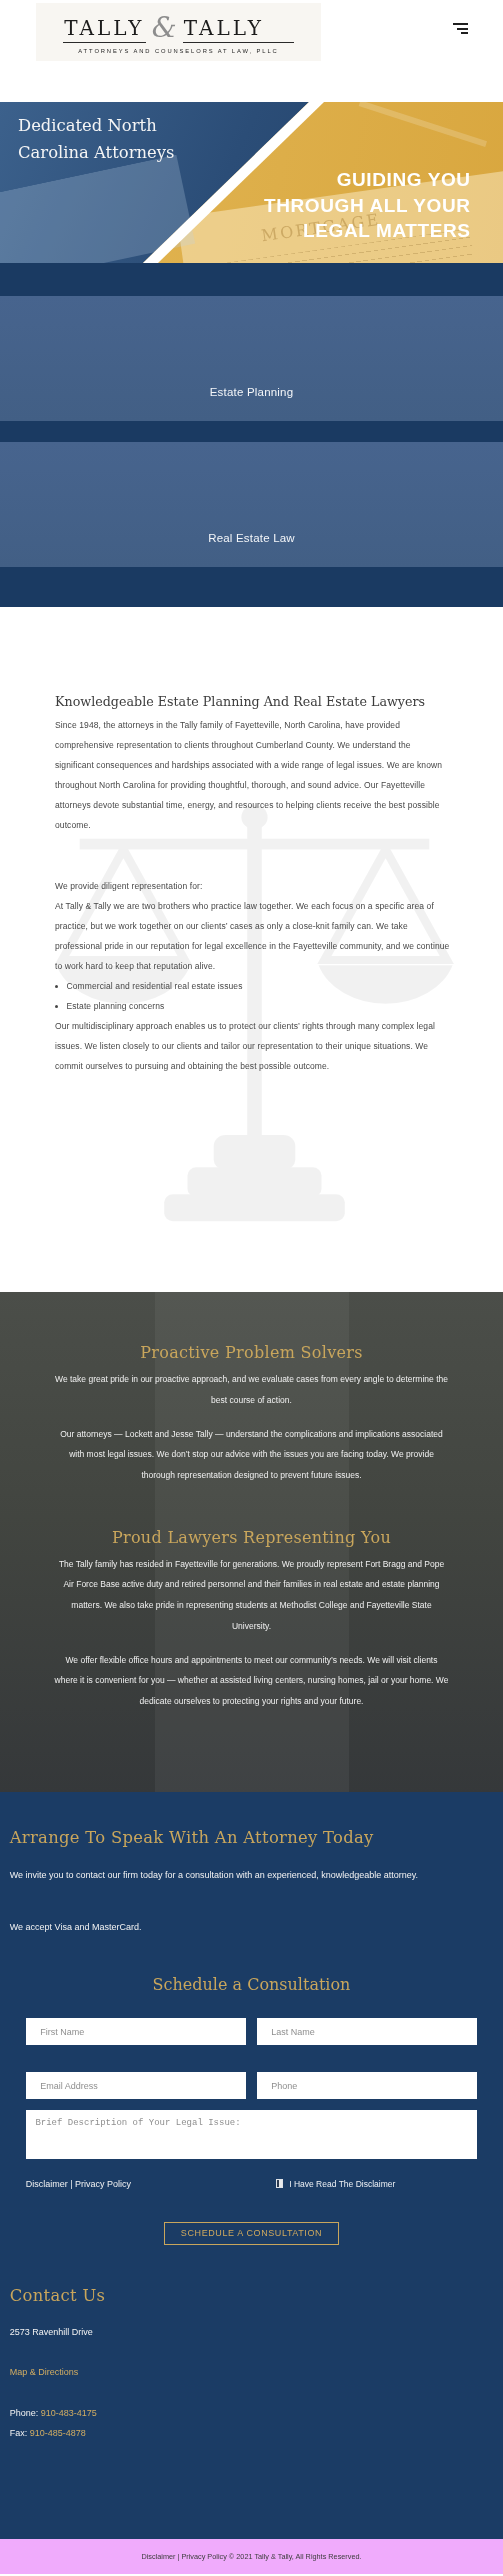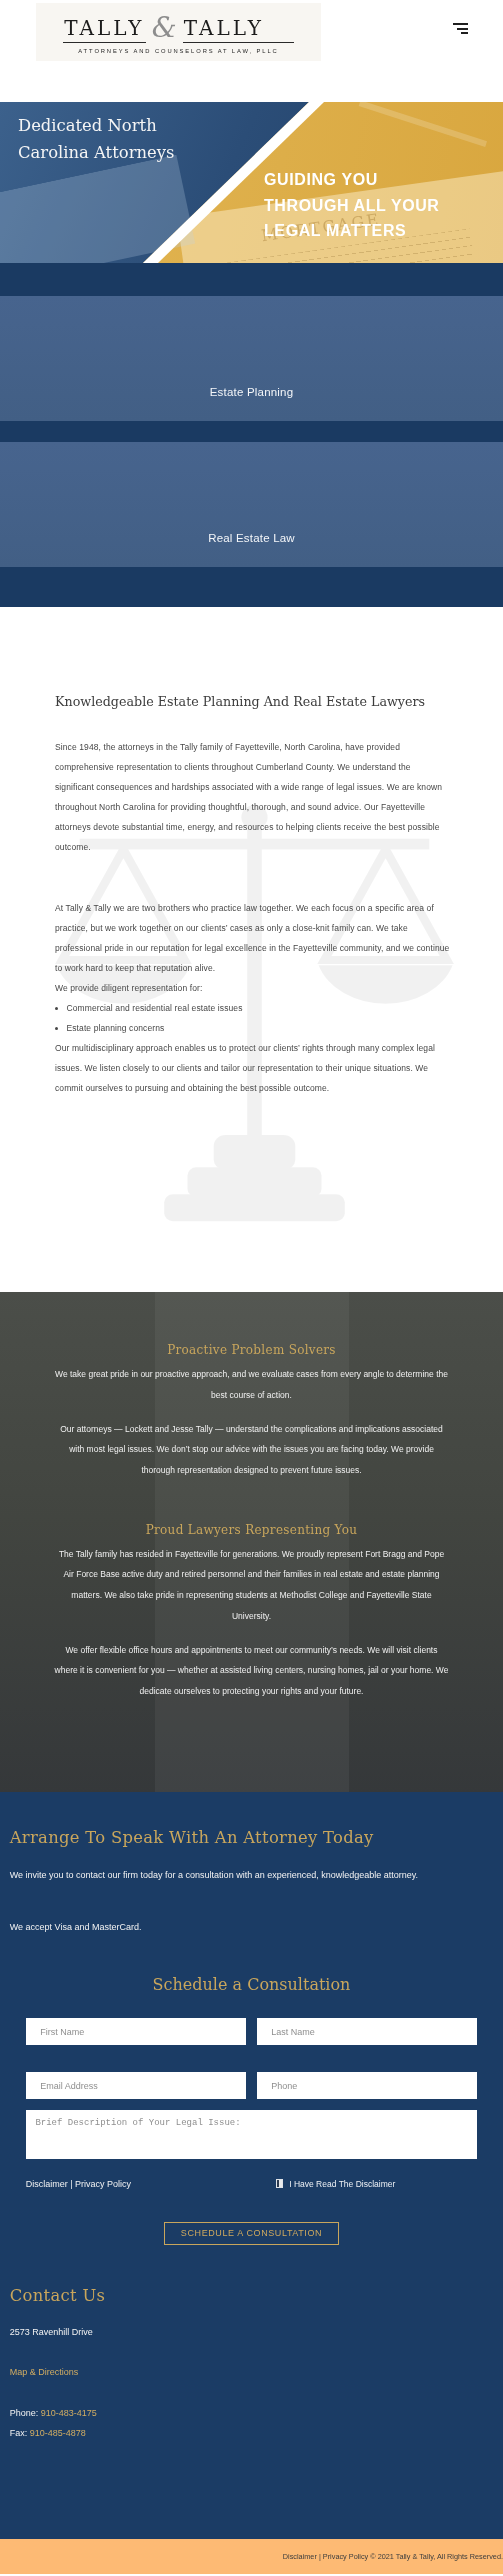--- a/index.html
+++ b/index.html
@@ -40,52 +40,52 @@
   .hero-blue { position:absolute; inset:0;
           background:linear-gradient(115deg,#3c618c 0%,#2b4d77 45%,#1e3d63 100%);
           clip-path:polygon(0 0, 309px 0, 143px 161px, 0 161px); }
   .hero-paper1 { position:absolute; left:-18px; top:73px; width:206px; height:91px;
           background:rgba(190,210,230,0.25); transform:rotate(-12deg);
           clip-path:polygon(0 0,309px 0,143px 161px,0 161px); }
   .hero-stripe { position:absolute; inset:0; background:#ffffff;
           clip-path:polygon(309px 0, 324px 0, 158px 161px, 143px 161px); }
   .hero-title-left { position:absolute; left:18px; top:9.7px; font-family:"DejaVu Serif", serif;
           font-size:16.4px; line-height:27px; color:#f5f5f5; z-index:3; }
-  .hero-title-right { position:absolute; left:264px; top:65px; font-size:16px; line-height:25.5px;
-          font-weight:700; letter-spacing:0.6px; color:#ffffff; z-index:3; }
+  .hero-title-right { position:absolute; left:264px; top:65px; font-size:19px; line-height:25.5px;
+          font-weight:700; letter-spacing:0.6px; color:#ffffff; z-index:3;text-align:right; }
 
   
   .practice { height:344px; background:#1a3a62; padding:33px 0 40px; }
   .practice-card { height:125px; background:linear-gradient(180deg,#47648e 0%,#425f85 100%);
           display:flex; flex-direction:column; justify-content:flex-end; align-items:center;
           padding-bottom:23px; cursor:pointer; }
   .practice-gap { height:21px; }
   .practice-label { color:#f4f6f9; font-size:11.5px; letter-spacing:0.2px; font-weight:400; }
 
   
   .about { height:685px; background:#ffffff; padding:82px 53px 0 55px;
            position:relative; overflow:hidden; }
   .about-watermark { position:absolute; left:36px; top:194px; width:437px; height:431px;
            opacity:0.05; z-index:0; }
   .about-inner { position:relative; z-index:1; }
   .about h2 { font-family:"DejaVu Serif", serif; font-size:12.7px; line-height:26px;
-           font-weight:500; color:#3c3c3c; margin-bottom:22px; }
+           font-weight:500; color:#3c3c3c; }
   .about p, .about li { font-size:8.5px; line-height:20px; color:#474747;
            font-weight:300; letter-spacing:0.1px; }
   .about .p1 { margin-bottom:41px; }
   .about ul { list-style:disc; margin:0 0 0 11.5px; }
 
   
   .dark { height:500px; position:relative; overflow:hidden; text-align:center;
           padding:51px 53px 0;
           background:linear-gradient(180deg,#4b4e49 0%,#424540 45%,#35383a 100%); }
   .dark::before { content:""; position:absolute; left:155px; top:0; width:194px; height:100%;
           background:rgba(255,255,255,0.05); }
   .dark-inner { position:relative; z-index:1; }
-  .dark h3 { font-family:"DejaVu Serif", serif; font-size:12px; font-weight:500;
+  .dark h3 { font-family:"DejaVu Serif", serif; font-size:16px; font-weight:500;
           color:#c9a65c; letter-spacing:0.3px; }
   .dark p { color:#f1f1f1; font-size:8.5px; line-height:20.6px; font-weight:300; }
   .dark .dp1 { margin-top:7.3px; }
   .dark .dp2 { margin-top:13.3px; }
   .dark .dh2 { margin-top:42px; }
 
   
   .cta { height:747px; background:#1b3c65; padding:36px 9.7px 0; overflow:hidden; }
   .cta h2 { font-family:"DejaVu Serif", serif; font-size:16.4px; font-weight:500;
             color:#c9a65c; letter-spacing:0.3px; margin-bottom:18px; }
@@ -115,21 +115,21 @@
 
   
   .contact { margin-top:41px; }
   .contact h2 { font-family:"DejaVu Serif", serif; font-size:16.4px; font-weight:400;
             color:#c9a65c; margin-bottom:17px; }
   .contact .line { color:#f3f3f3; font-size:9px; line-height:20.6px; font-weight:300; }
   .contact .gap { margin-top:20px; }
   .gold-link { color:#d2ad62; cursor:pointer; }
 
   
-  .footer { height:35px; background:#fdba74; text-align:right; line-height:35px;
+  .footer { height:35px; background:#f0abfc; text-align:center; line-height:35px;
             font-size:7.3px; color:#3d3d3d; }
   .footer .lnk { cursor:pointer; }
 </style>
 </head>
 <body>
 
 <div class="page">
 
   <div class="header">
     <div class="logo">
@@ -187,22 +187,22 @@
         <path d="M240,36 L198,118 L282,118 Z" fill="none" stroke-width="6"></path>
         <path d="M194,122 A48,40 0 0 0 286,122 Z" stroke="none"></path>
         <rect x="122" y="248" width="56" height="26" rx="8" stroke="none"></rect>
         <rect x="104" y="272" width="92" height="22" rx="6" stroke="none"></rect>
         <rect x="88" y="292" width="124" height="20" rx="6" stroke="none"></rect>
       </g>
     </svg>
     <div class="about-inner">
       <h2>Knowledgeable Estate Planning And Real Estate Lawyers</h2>
       <p class="p1">Since 1948, the attorneys in the Tally family of Fayetteville, North Carolina, have provided comprehensive representation to clients throughout Cumberland County. We understand the significant consequences and hardships associated with a wide range of legal issues. We are known throughout North Carolina for providing thoughtful, thorough, and sound advice. Our Fayetteville attorneys devote substantial time, energy, and resources to helping clients receive the best possible outcome.</p>
+      <p>We provide diligent representation for:</p>
       <p>At Tally &amp; Tally we are two brothers who practice law together. We each focus on a specific area of practice, but we work together on our clients’ cases as only a close-knit family can. We take professional pride in our reputation for legal excellence in the Fayetteville community, and we continue to work hard to keep that reputation alive.</p>
-      <p>We provide diligent representation for:</p>
       <ul>
         <li>Commercial and residential real estate issues</li>
         <li>Estate planning concerns</li>
       </ul>
       <p>Our multidisciplinary approach enables us to protect our clients’ rights through many complex legal issues. We listen closely to our clients and tailor our representation to their unique situations. We commit ourselves to pursuing and obtaining the best possible outcome.</p>
     </div>
   </div>
 
   <div class="dark">
     <div class="dark-inner">

